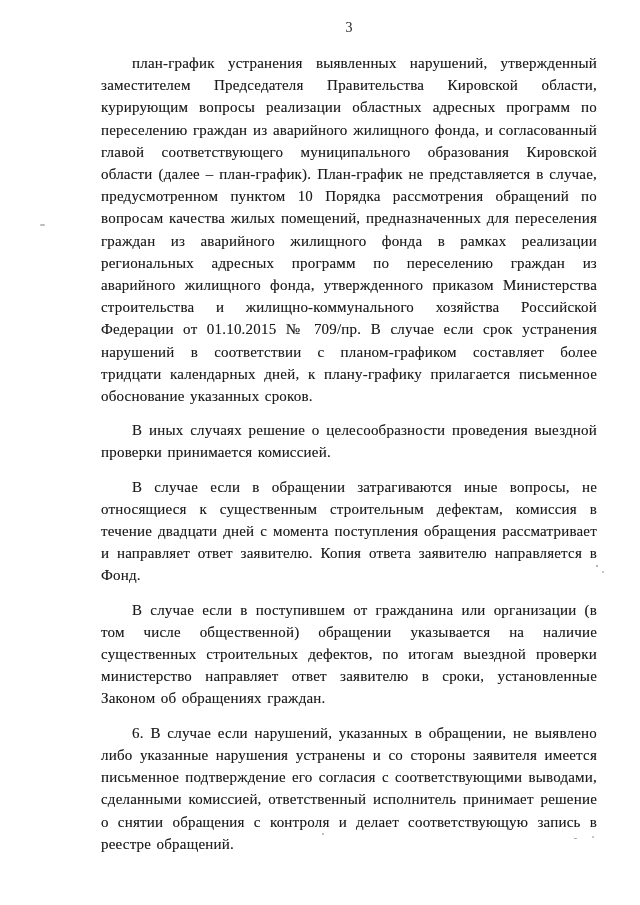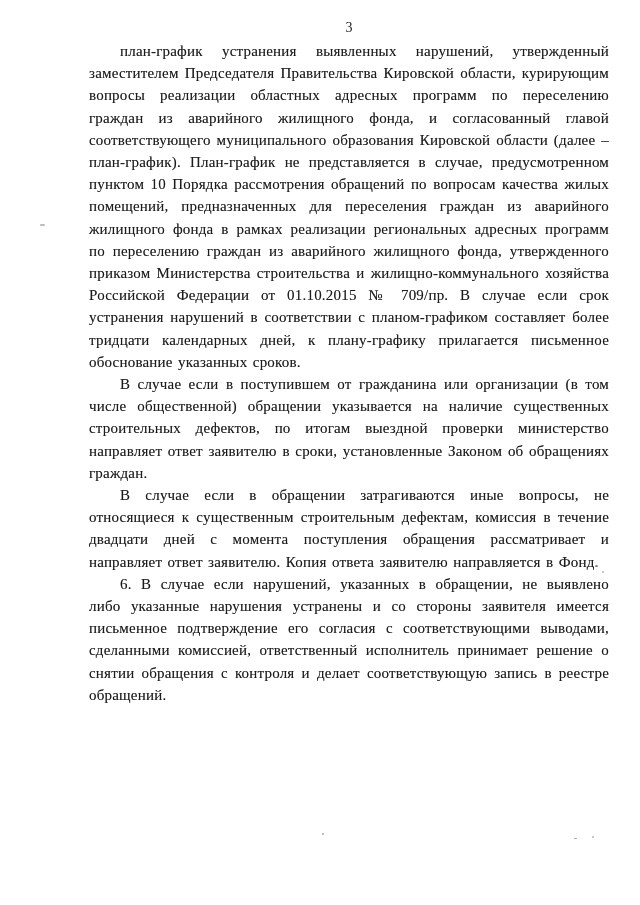--- a/index.html
+++ b/index.html
@@ -28,21 +28,21 @@
     font-size: 14px;
     color: #1c1c1c;
   }
   .text-block {
     position: absolute;
     top: 40px;
     left: 89px;
     width: 520px;
   }
   .text-block p {
-    margin: 0;
+    margin: 12px;
     padding: 0;
     text-indent: 31px;
     text-align: justify;
     font-size: 15px;
     line-height: 22.2px;
     letter-spacing: 0.2px;
     word-spacing: 1.5px;
     color: #1c1c1c;
     text-shadow: 0 0 0.3px rgba(30,30,30,0.45);
   }
@@ -59,22 +59,23 @@
 </style>
 </head>
 <body>
 
 <div class="page">
 
   <div class="page-number">3</div>
 
   <div class="text-block">
     <p>план-график устранения выявленных нарушений, утвержденный заместителем Председателя Правительства Кировской области, курирующим вопросы реализации областных адресных программ по переселению граждан из аварийного жилищного фонда, и согласованный главой соответствующего муниципального образования Кировской области (далее – план-график). План-график не представляется в случае, предусмотренном пунктом 10 Порядка рассмотрения обращений по вопросам качества жилых помещений, предназначенных для переселения граждан из аварийного жилищного фонда в рамках реализации региональных адресных программ по переселению граждан из аварийного жилищного фонда, утвержденного приказом Министерства строительства и жилищно-коммунального хозяйства Российской Федерации от 01.10.2015 № 709/пр. В случае если срок устранения нарушений в соответствии с планом-графиком составляет более тридцати календарных дней, к плану-графику прилагается письменное обоснование указанных сроков.</p>
+    <p>В иных случаях решение о целесообразности проведения выездной проверки принимается комиссией.</p>
+    <p>В случае если в обращении затрагиваются иные вопросы, не относящиеся к существенным строительным дефектам, комиссия в течение двадцати дней с момента поступления обращения рассматривает и направляет ответ заявителю. Копия ответа заявителю направляется в Фонд.</p>
     <p>В случае если в поступившем от гражданина или организации (в том числе общественной) обращении указывается на наличие существенных строительных дефектов, по итогам выездной проверки министерство направляет ответ заявителю в сроки, установленные Законом об обращениях граждан.</p>
-    <p>В случае если в обращении затрагиваются иные вопросы, не относящиеся к существенным строительным дефектам, комиссия в течение двадцати дней с момента поступления обращения рассматривает и направляет ответ заявителю. Копия ответа заявителю направляется в Фонд.</p>
     <p>6. В случае если нарушений, указанных в обращении, не выявлено либо указанные нарушения устранены и со стороны заявителя имеется письменное подтверждение его согласия с соответствующими выводами, сделанными комиссией, ответственный исполнитель принимает решение о снятии обращения с контроля и делает соответствующую запись в реестре обращений.</p>
   </div>
 
   <div class="speck speck-1"></div>
   <div class="speck speck-2"></div>
   <div class="speck speck-3"></div>
   <div class="speck speck-4"></div>
   <div class="speck speck-5"></div>
   <div class="speck speck-6"></div>
 

